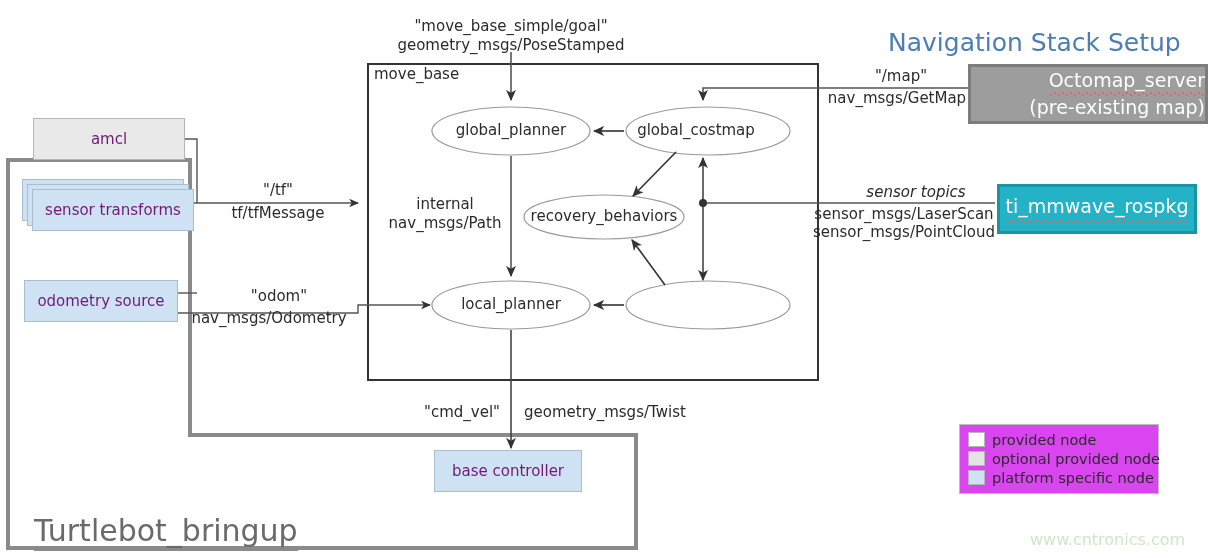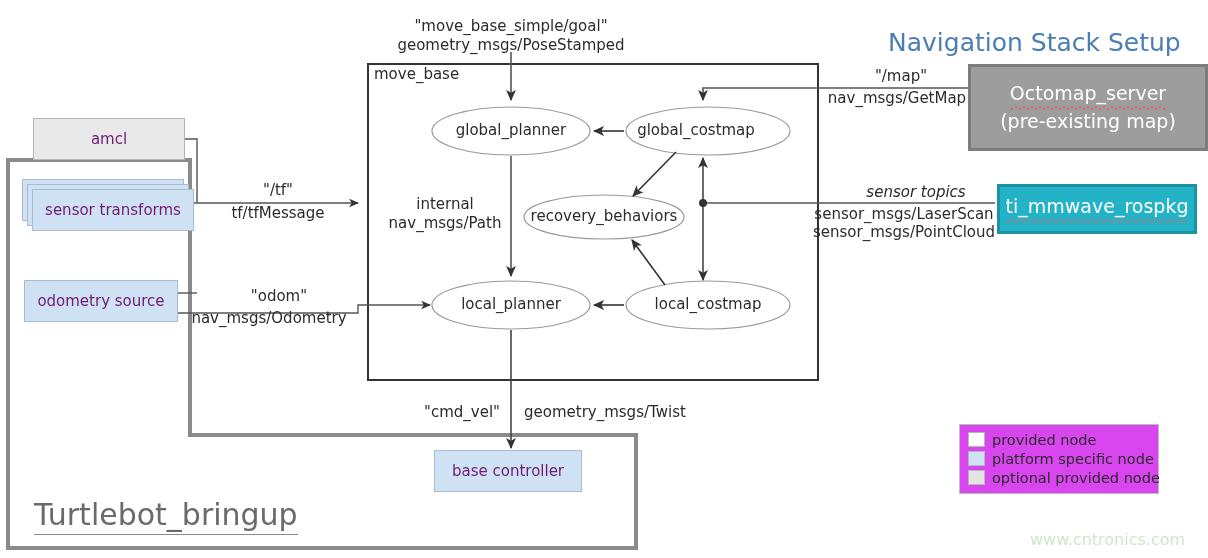--- a/index.html
+++ b/index.html
@@ -165,21 +165,21 @@
 
     <path d="M178,293 L197,293" fill="none" stroke="#555555" stroke-width="1.4"></path>
 
     <path d="M178,313 L358,313 L358,305 L430,305" fill="none" stroke="#555555" stroke-width="1.4" marker-end="url(#ah)"></path>
 
     <line x1="511" y1="330" x2="511" y2="448" stroke="#444444" stroke-width="1.6" marker-end="url(#ah)"></line>
   </svg>
 
   <div class="title" style="left:888px; top:28px;">Navigation Stack Setup</div>
 
-  <div class="bigbox octo" style="left:968px; top:64px; width:240px; height:87px;">
+  <div class="bigbox octo" style="left:968px; top:64px; width:240px; height:60px;align-items:flex-end;">
     <span class="squig">Octomap_server</span>
     <span>(pre-existing  map)</span>
   </div>
 
   <div class="bigbox mmwave" style="left:997px; top:184px; width:200px; height:50px;">
     <span class="squig">ti_mmwave_rospkg</span>
   </div>
 
   <div class="node-box gray" style="left:33px; top:118px; width:152px; height:42px;">
     <span>amcl</span>
@@ -196,25 +196,24 @@
   </div>
 
   <div class="node-box blue" style="left:434px; top:450px; width:148px; height:42px;">
     <span>base controller</span>
   </div>
 
   <div class="lbl ctr" style="left:432px; top:122px; width:158px; font-size:15px;">global_planner</div>
   <div class="lbl ctr" style="left:626px; top:122px; width:140px; font-size:15px;">global_costmap</div>
   <div class="lbl ctr" style="left:524px; top:208px; width:160px; font-size:15px;">recovery_behaviors</div>
   <div class="lbl ctr" style="left:432px; top:296px; width:158px; font-size:15px;">local_planner</div>
-  <div class="lbl ctr" style="left:626px; top:296px; width:164px; font-size:15px;">local_costmap</div>
 
   <div class="lbl" style="left:374px; top:66px; font-size:15px;">move_base</div>
 
-  <div class="bringup-title" style="left:34px; top:497px;">Turtlebot_bringup</div>
+  <div class="bringup-title" style="left:34px; top:513px;">Turtlebot_bringup</div>
 
   <div class="lbl ctr" style="left:381px; top:18px; width:260px; font-size:15px;">"move_base_simple/goal"</div>
   <div class="lbl ctr" style="left:381px; top:37px; width:260px; font-size:15px;">geometry_msgs/PoseStamped</div>
 
   <div class="lbl ctr" style="left:213px; top:182px; width:130px; font-size:15px;">"/tf"</div>
   <div class="lbl ctr" style="left:213px; top:205px; width:130px; font-size:15px;">tf/tfMessage</div>
 
   <div class="lbl ctr" style="left:193px; top:288px; width:172px; font-size:15px;">"odom"</div>
   <div class="lbl ctr" style="left:183px; top:310px; width:172px; font-size:15px;">nav_msgs/Odometry</div>
 
@@ -230,24 +229,24 @@
 
   <div class="lbl" style="left:424px; top:404px; font-size:15px;">"cmd_vel"</div>
   <div class="lbl" style="left:524px; top:404px; font-size:15px;">geometry_msgs/Twist</div>
 
   <div id="legend" style="left:959px; top:424px; width:200px;">
     <div class="leg-row">
       <span class="leg-sw w"></span>
       <span class="leg-tx">provided node</span>
     </div>
     <div class="leg-row">
+      <span class="leg-sw g"></span>
+      <span class="leg-tx">optional provided node</span>
+    </div>
+    <div class="leg-row">
       <span class="leg-sw b"></span>
       <span class="leg-tx">platform specific node</span>
     </div>
-    <div class="leg-row">
-      <span class="leg-sw g"></span>
-      <span class="leg-tx">optional provided node</span>
-    </div>
   </div>
 
   <div id="watermark" style="left:1030px; top:530px;">www.cntronics.com</div>
 
 </div>
 
 </body></html>

